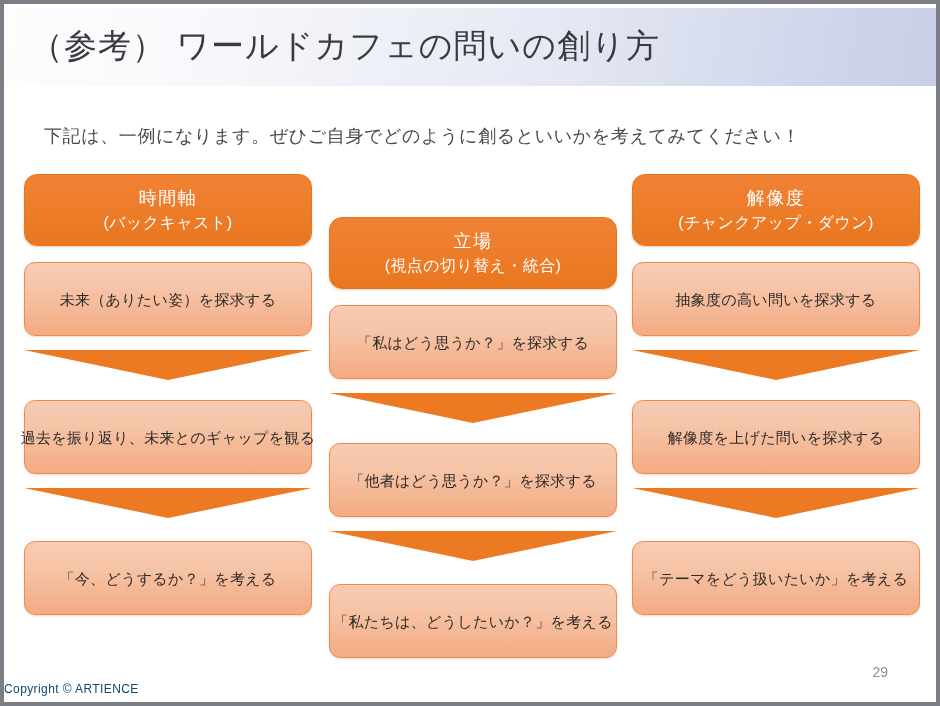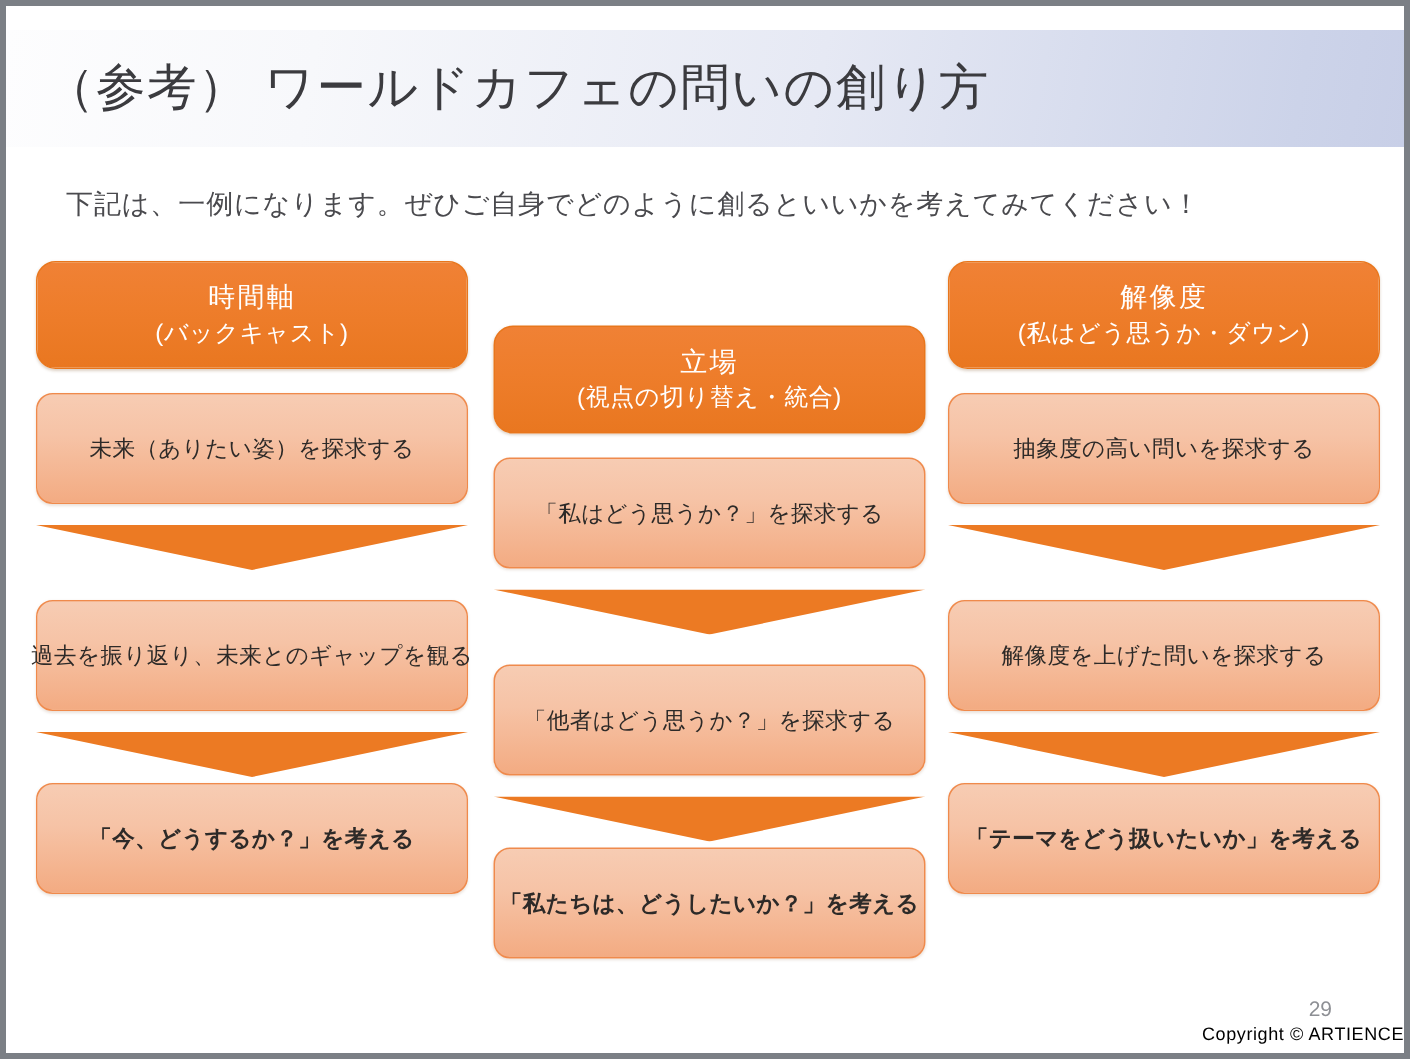--- a/index.html
+++ b/index.html
@@ -22,21 +22,21 @@
     box-sizing: border-box;
     background: #ffffff;
     border: 4px solid #7b7f85;
     overflow: hidden;
   }
 
   
   .title-band {
     position: absolute;
     left: 0;
-    top: 16px;
+    top: 4px;
     width: 932px;
     height: 78px;
     background: linear-gradient(100deg, #fdfdfe 0%, #f7f8fb 22%, #e6e9f4 58%, #ccd3e9 92%, #c8cfe7 100%);
     box-sizing: border-box;
   }
   .title-text {
     position: absolute;
     left: 26px;
     top: 14px;
     font-size: 33px;
@@ -119,21 +119,21 @@
     background: linear-gradient(180deg, #f7ccb3 0%, #f6c3a6 38%, #f3ab82 100%);
     display: flex;
     flex-direction: row;
     align-items: center;
     justify-content: center;
     color: #2d2a28;
     box-shadow: 0 1px 2px rgba(140,90,50,0.18);
   }
   .card.r0 { top: 88px; }
   .card.r1 { top: 226px; }
-  .card.r2 { top: 348px; font-weight: bold; }
+  .card.r2 { top: 367px; }
   .card-line {
     font-size: 15px;
     line-height: 23px;
     letter-spacing: 0.3px;
     white-space: nowrap;
   }
 
   
   .arrow {
     position: absolute;
@@ -144,23 +144,23 @@
   .arrow.a0 { top: 176px; }
   .arrow.a1 { top: 314px; }
   .arrow svg { display: block; width: 288px; height: 30px; }
 
   
   .footer-copy {
     position: absolute;
     left: 0;
     right: 0;
     top: 678px;
-    text-align: right;
+    text-align: left;
     font-size: 12px;
-    color: #000000;
+    color: #0c4a6e;
     letter-spacing: 0.4px;
   }
   .page-num {
     position: absolute;
     right: 48px;
     top: 660px;
     font-size: 14px;
     color: #8d8f94;
   }
 </style>
@@ -241,21 +241,21 @@
 
       <div class="card r2">
         <div class="card-line">「私たちは、どうしたいか？」</div>
         <div class="card-line">を考える</div>
       </div>
     </div>
 
     <div class="col c2">
       <div class="head-box">
         <div class="head-line1">解像度</div>
-        <div class="head-line2">(私はどう思うか・ダウン)</div>
+        <div class="head-line2">(チャンクアップ・ダウン)</div>
       </div>
 
       <div class="card r0">
         <div class="card-line">抽象度の高い問いを</div>
         <div class="card-line">探求する</div>
       </div>
 
       <div class="arrow a0">
         <svg viewBox="0 0 288 30" preserveAspectRatio="none" aria-hidden="true">
           <polygon points="0,0 288,0 144,30" fill="#ec7a23"></polygon>

